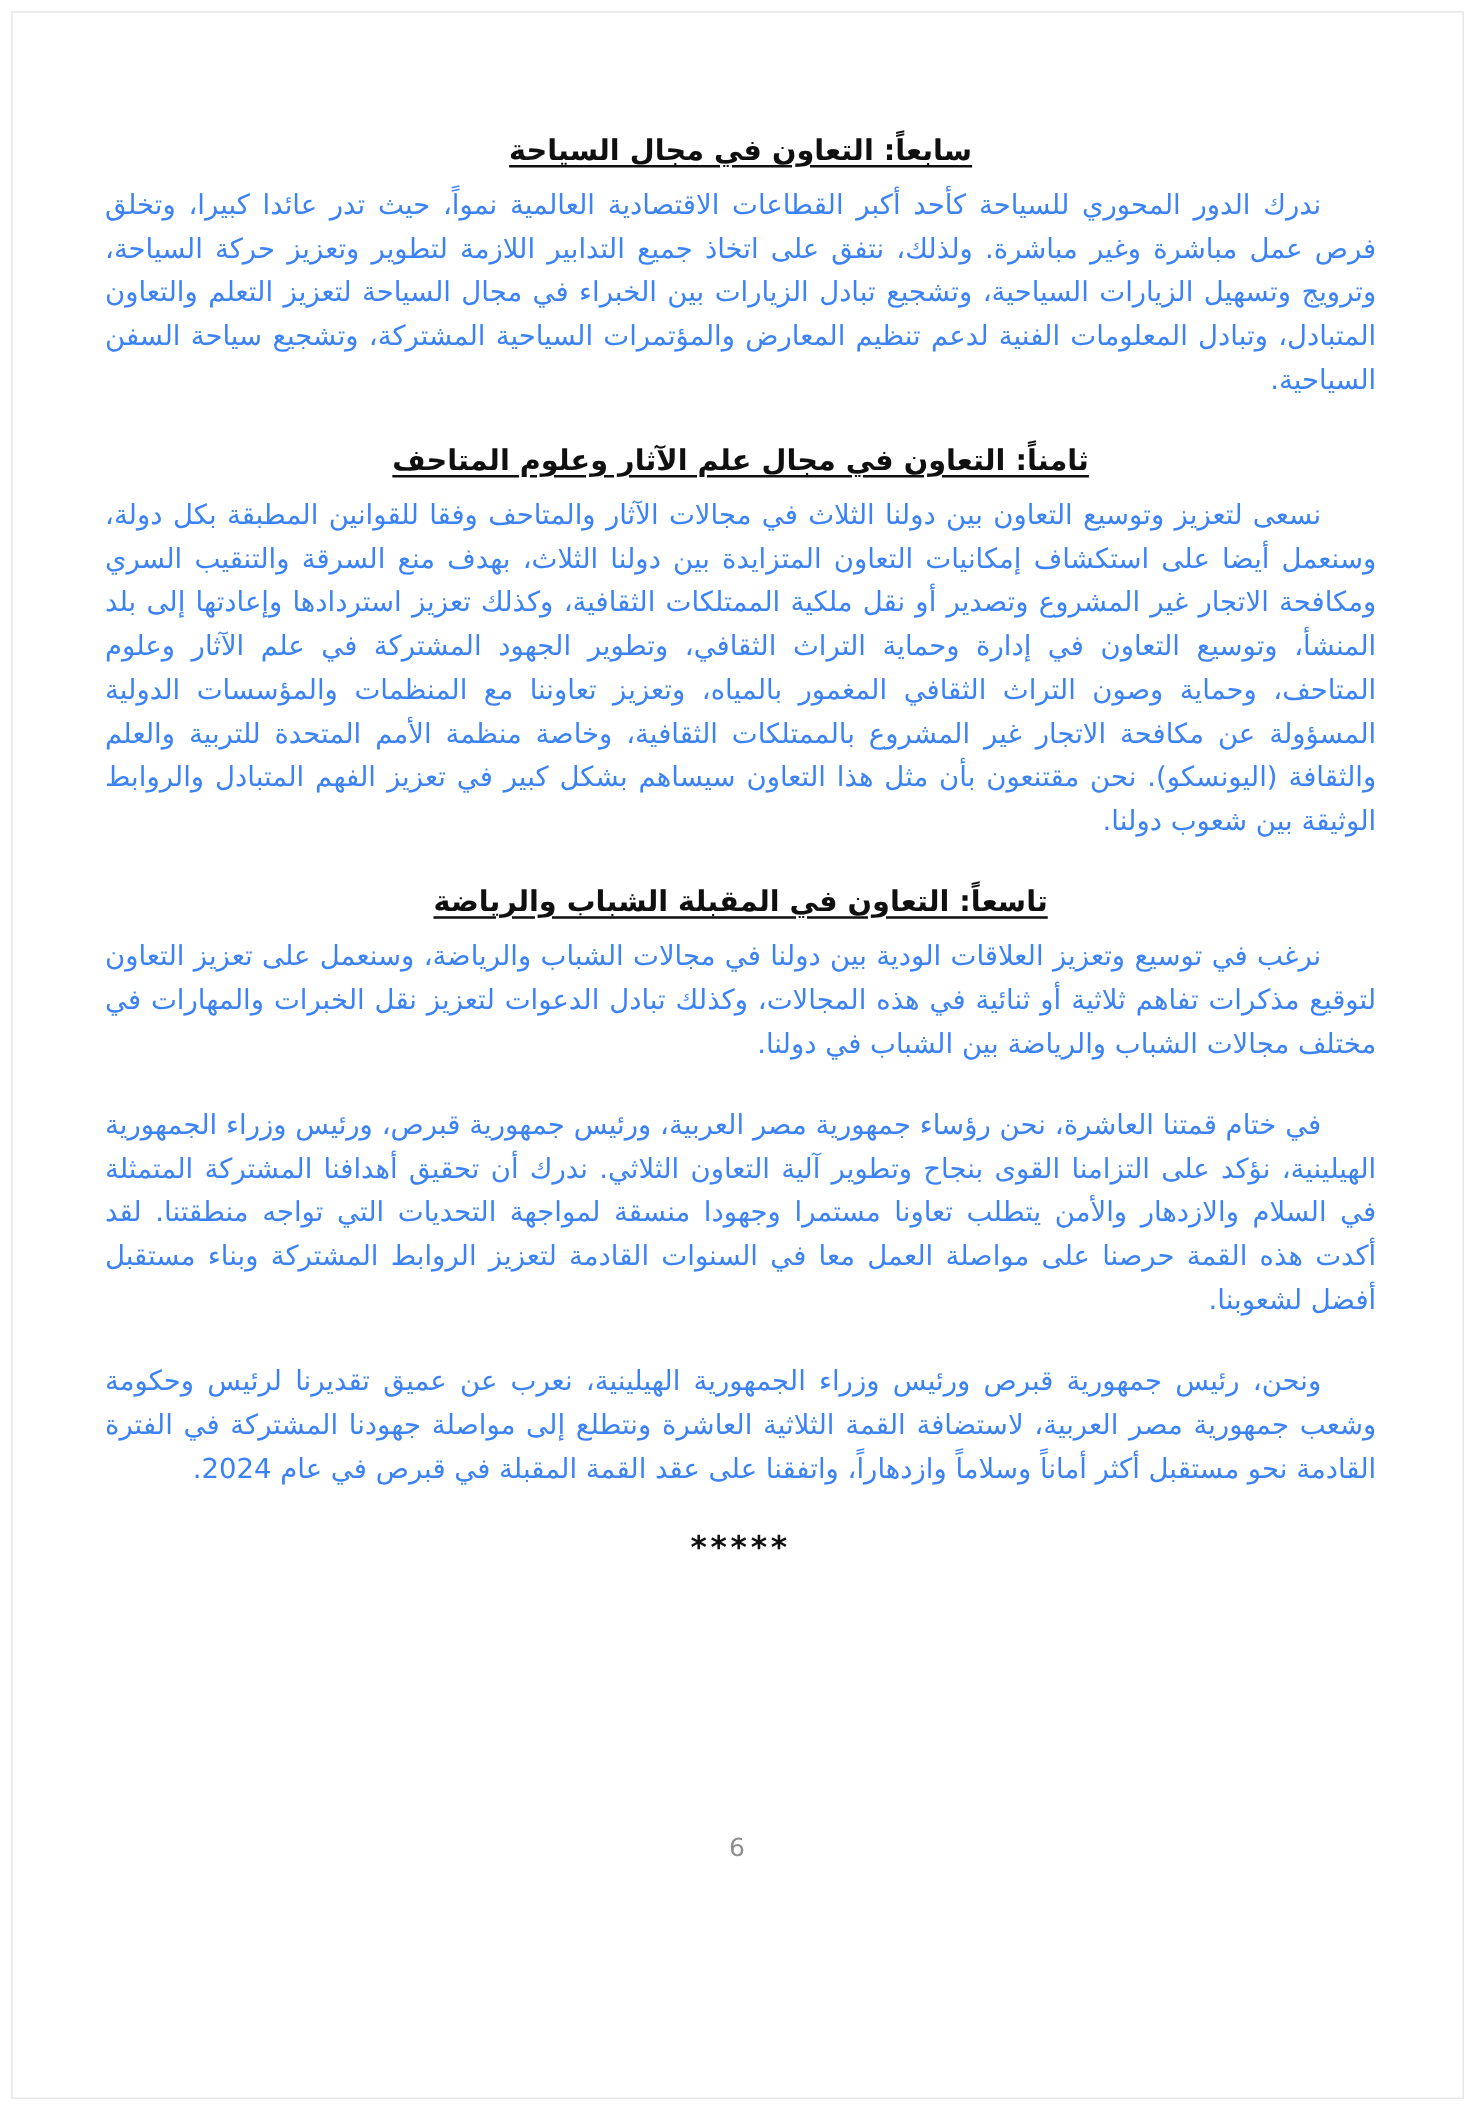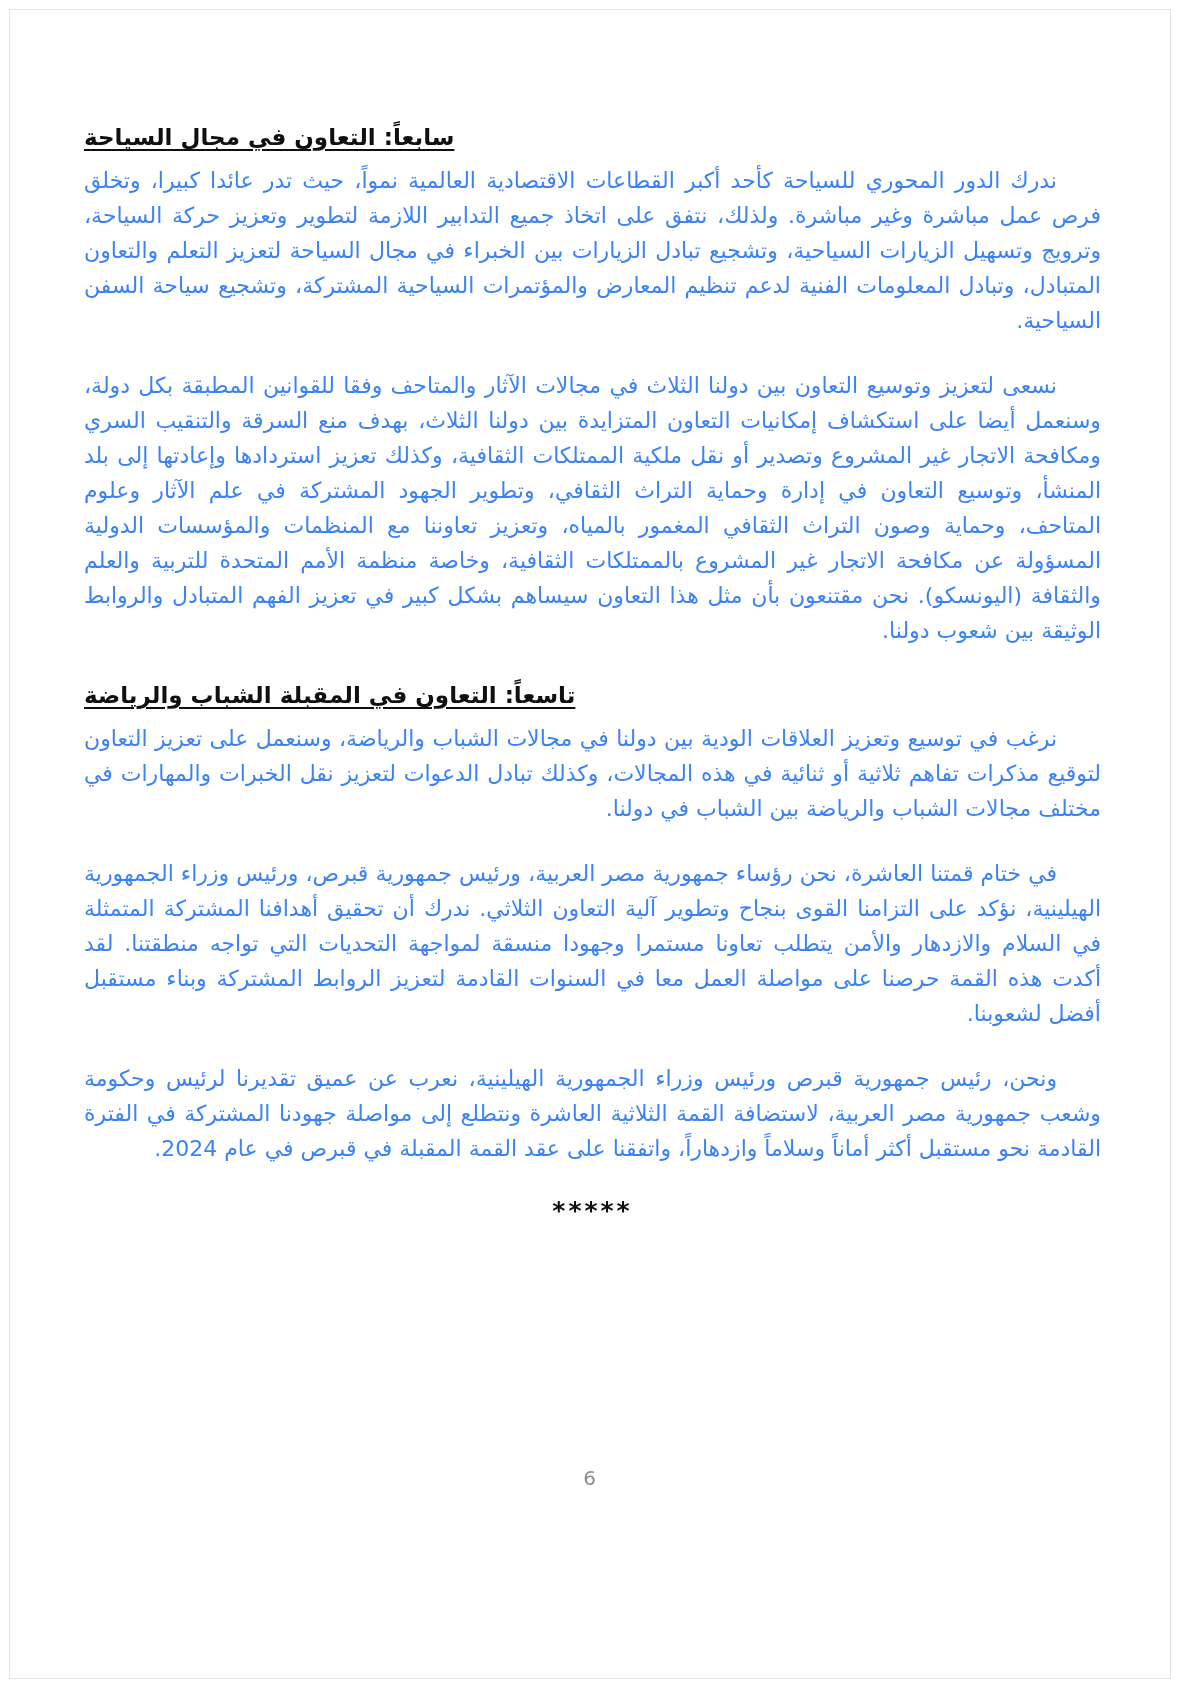--- a/index.html
+++ b/index.html
@@ -36,23 +36,23 @@
     left: 84px;
     direction: rtl;
     unicode-bidi: embed;
     font-size: 22px;
   }
   .heading {
     font-size: 23px;
     font-weight: 700;
     text-decoration: underline;
     text-underline-offset: 4px;
-    text-align: left;
+    text-align: center;
     line-height: 35px;
-    margin: 16px 0 8px 0;
+    margin: 0 0 8px 0;
     color: #101010;
   }
   .para {
     margin: 0 0 30px 0;
     line-height: 35px;
     text-align: justify;
     text-indent: 44px;
     color: #3b82f6;
   }
   section { margin: 0; padding: 0; }
@@ -82,20 +82,21 @@
   <div class="scan-border"></div>
 
   <main class="content" dir="rtl" lang="ar">
 
     <section>
       <h2 class="heading">سابعاً: التعاون في مجال السياحة</h2>
       <p class="para">ندرك الدور المحوري للسياحة كأحد أكبر القطاعات الاقتصادية العالمية نمواً، حيث تدر عائدا كبيرا، وتخلق فرص عمل مباشرة وغير مباشرة. ولذلك، نتفق على اتخاذ جميع التدابير اللازمة لتطوير وتعزيز حركة السياحة، وترويج وتسهيل الزيارات السياحية، وتشجيع تبادل الزيارات بين الخبراء في مجال السياحة لتعزيز التعلم والتعاون المتبادل، وتبادل المعلومات الفنية لدعم تنظيم المعارض والمؤتمرات السياحية المشتركة، وتشجيع سياحة السفن السياحية.</p>
     </section>
 
     <section>
+      <h2 class="heading">ثامناً: التعاون في مجال علم الآثار وعلوم المتاحف</h2>
       <p class="para">نسعى لتعزيز وتوسيع التعاون بين دولنا الثلاث في مجالات الآثار والمتاحف وفقا للقوانين المطبقة بكل دولة، وسنعمل أيضا على استكشاف إمكانيات التعاون المتزايدة بين دولنا الثلاث، بهدف منع السرقة والتنقيب السري ومكافحة الاتجار غير المشروع وتصدير أو نقل ملكية الممتلكات الثقافية، وكذلك تعزيز استردادها وإعادتها إلى بلد المنشأ، وتوسيع التعاون في إدارة وحماية التراث الثقافي، وتطوير الجهود المشتركة في علم الآثار وعلوم المتاحف، وحماية وصون التراث الثقافي المغمور بالمياه، وتعزيز تعاوننا مع المنظمات والمؤسسات الدولية المسؤولة عن مكافحة الاتجار غير المشروع بالممتلكات الثقافية، وخاصة منظمة الأمم المتحدة للتربية والعلم والثقافة (اليونسكو). نحن مقتنعون بأن مثل هذا التعاون سيساهم بشكل كبير في تعزيز الفهم المتبادل والروابط الوثيقة بين شعوب دولنا.</p>
     </section>
 
     <section>
       <h2 class="heading">تاسعاً: التعاون في المقبلة الشباب والرياضة</h2>
       <p class="para">نرغب في توسيع وتعزيز العلاقات الودية بين دولنا في مجالات الشباب والرياضة، وسنعمل على تعزيز التعاون لتوقيع مذكرات تفاهم ثلاثية أو ثنائية في هذه المجالات، وكذلك تبادل الدعوات لتعزيز نقل الخبرات والمهارات في مختلف مجالات الشباب والرياضة بين الشباب في دولنا.</p>
     </section>
 
     <p class="para">في ختام قمتنا العاشرة، نحن رؤساء جمهورية مصر العربية، ورئيس جمهورية قبرص، ورئيس وزراء الجمهورية الهيلينية، نؤكد على التزامنا القوى بنجاح وتطوير آلية التعاون الثلاثي. ندرك أن تحقيق أهدافنا المشتركة المتمثلة في السلام والازدهار والأمن يتطلب تعاونا مستمرا وجهودا منسقة لمواجهة التحديات التي تواجه منطقتنا. لقد أكدت هذه القمة حرصنا على مواصلة العمل معا في السنوات القادمة لتعزيز الروابط المشتركة وبناء مستقبل أفضل لشعوبنا.</p>
 

